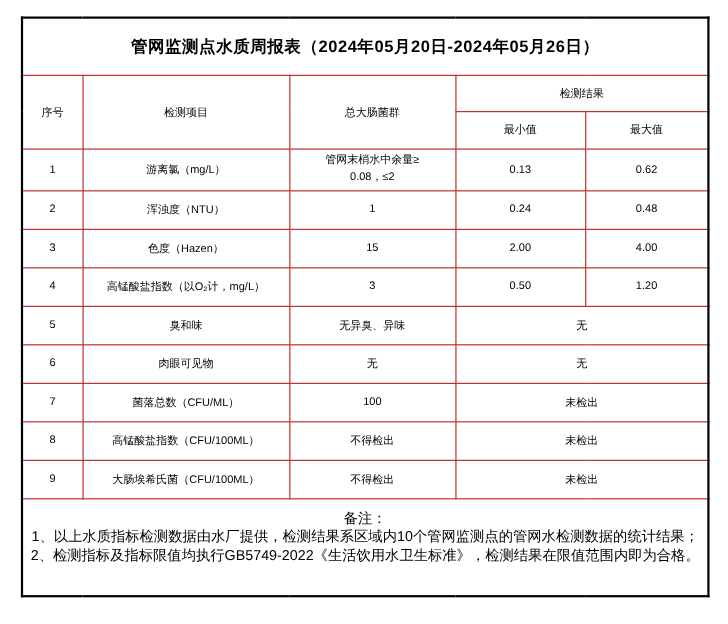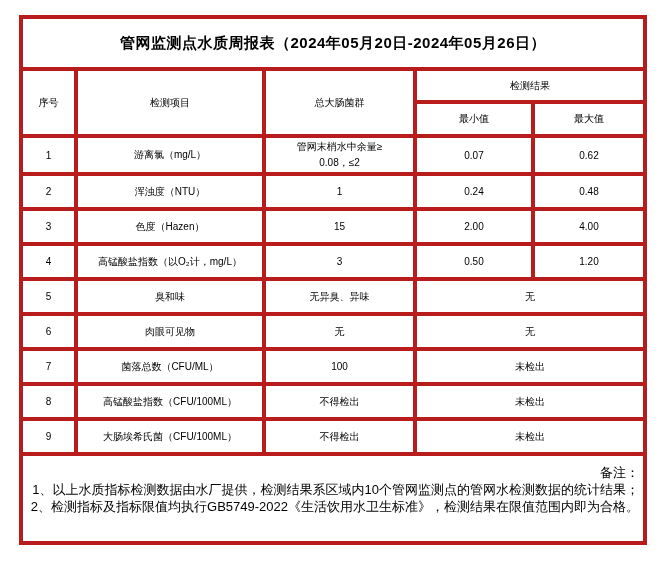--- a/index.html
+++ b/index.html
@@ -17,21 +17,21 @@
     overflow: hidden;
   }
   table.report {
     position: absolute; left: 19px; top: 15px;
     width: 624px;
     border-collapse: collapse;
     table-layout: fixed;
     background: #ffffff;
   }
   table.report, table.report td, table.report th {
-    border: 4px solid #b91c1c;
+    border: 1px solid #b91c1c;
   }
   table.report { border: 2px solid #000000; }
   td, th {
     text-align: center;
     vertical-align: middle;
     font-size: 10px;
     font-weight: normal;
     padding: 0 2px;
     overflow: hidden;
   }
@@ -41,21 +41,21 @@
   .r-d1     { height: 38px; }
   .r-d      { height: 35px; }
   .r-notes  { height: 89px; }
   .title-cell {
     font-size: 15px;
     font-weight: bold;
     letter-spacing: 0.5px;
   }
   .limit-two-line span { display: block; line-height: 16px; }
   .notes-cell {
-    text-align: right;
+    text-align: center;
     vertical-align: top;
     padding: 8px 4px 0 4px;
     font-size: 13px;
     line-height: 17px;
   }
   .notes-cell div { white-space: normal; }
 </style>
 </head>
 <body>
 
@@ -85,21 +85,21 @@
       <td>最大值</td>
     </tr>
 
     <tr class="r-d1">
       <td>1</td>
       <td>游离氯（mg/L）</td>
       <td class="limit-two-line">
         <span>管网末梢水中余量≥</span>
         <span>0.08，≤2</span>
       </td>
-      <td>0.07</td>
+      <td>0.13</td>
       <td>0.62</td>
     </tr>
 
     <tr class="r-d">
       <td>2</td>
       <td>浑浊度（NTU）</td>
       <td>1</td>
       <td>0.24</td>
       <td>0.48</td>
     </tr>

